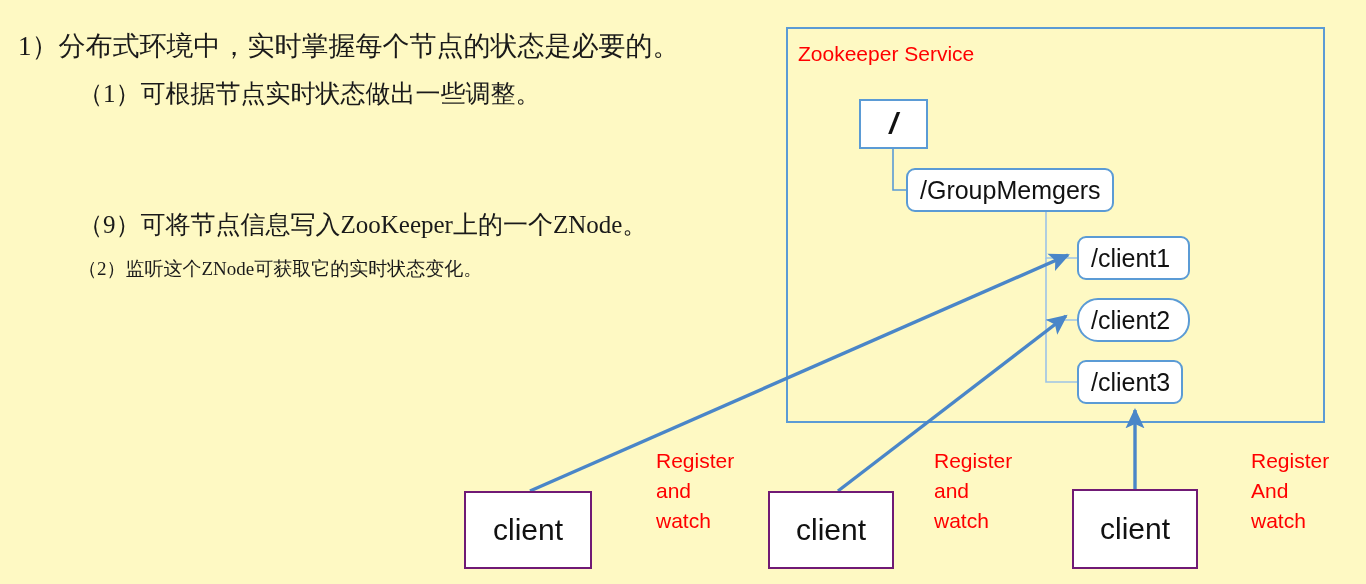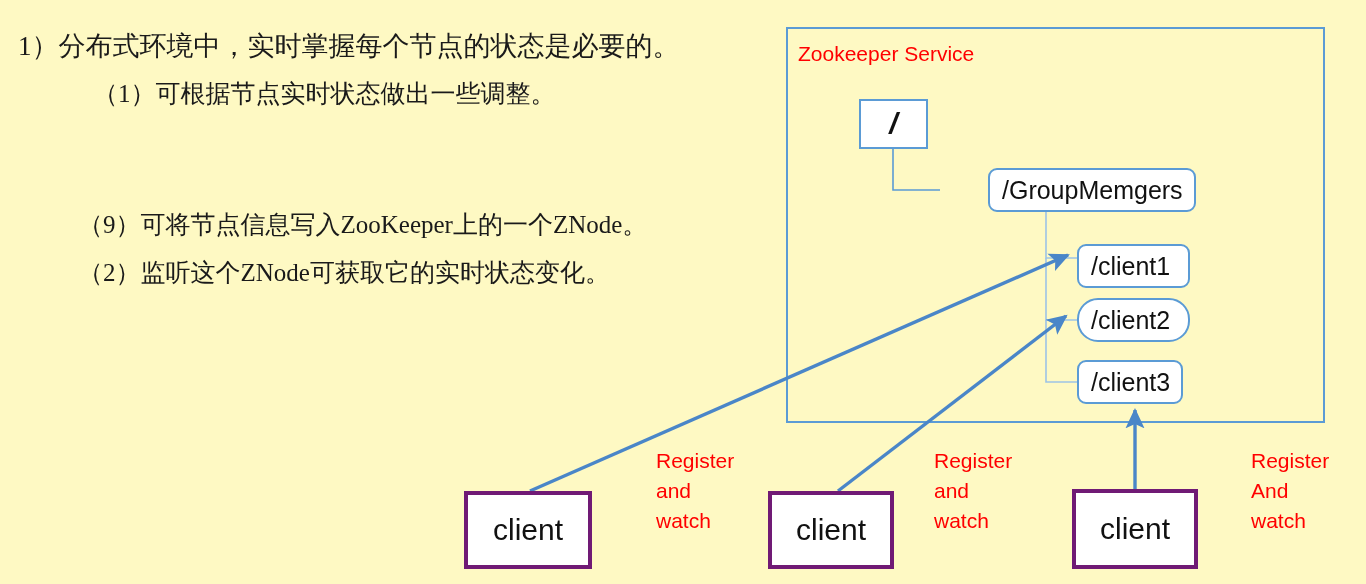--- a/index.html
+++ b/index.html
@@ -25,24 +25,24 @@
     height: 584px;
   }
   .txt {
     position: absolute;
     color: #1a1a1a;
     font-family: "Liberation Serif", "DejaVu Serif", serif;
     white-space: nowrap;
     letter-spacing: 0px;
   }
   .txt-l1 { left: 18px;  top: 28px;  font-size: 27px; }
-  .txt-l2 { left: 78px;  top: 77px;  font-size: 25px; margin-left: 15px; }
+  .txt-l2 { left: 78px;  top: 77px;  font-size: 25px; }
   .txt-l3 { left: 18px;  top: 157px; font-size: 27px; }
   .txt-l4 { left: 78px;  top: 208px; font-size: 25px; }
-  .txt-l5 { left: 78px;  top: 256px; font-size: 25px; }
+  .txt-l5 { left: 78px;  top: 256px; font-size: 19px; }
 
   
   .zk-frame {
     position: absolute;
     left: 786px;
     top: 27px;
     width: 539px;
     height: 396px;
     border: 2px solid #5b9bd5;
     background: transparent;
@@ -75,30 +75,30 @@
     font-size: 30px;
     font-style: italic;
     font-weight: 600;
   }
   .node-round {
     border-radius: 9px;
     justify-content: flex-start;
     padding-left: 12px;
     font-size: 25px;
   }
-  .node-group  { left: 988px;  top: 168px; width: 208px; height: 44px; }
-  .node-c1     { left: 1077px; top: 244px; width: 113px; height: 44px; border-radius: 9px; }
+  .node-group  { left: 906px;  top: 168px; width: 208px; height: 44px; }
+  .node-c1     { left: 1077px; top: 236px; width: 113px; height: 44px; border-radius: 9px; }
   .node-c2     { left: 1077px; top: 298px; width: 113px; height: 44px; border-radius: 21px; }
   .node-c3     { left: 1077px; top: 360px; width: 106px; height: 44px; }
 
   
   .client-box {
     position: absolute;
     box-sizing: border-box;
-    border: 4px solid #701a75;
+    border: 2px solid #701a75;
     background: #ffffff;
     display: flex;
     align-items: center;
     justify-content: center;
     color: #111111;
     font-size: 30px;
     font-family: "Liberation Sans", sans-serif;
   }
   .client-1 { left: 464px;  top: 491px; width: 128px; height: 78px; }
   .client-2 { left: 768px;  top: 491px; width: 126px; height: 78px; }

